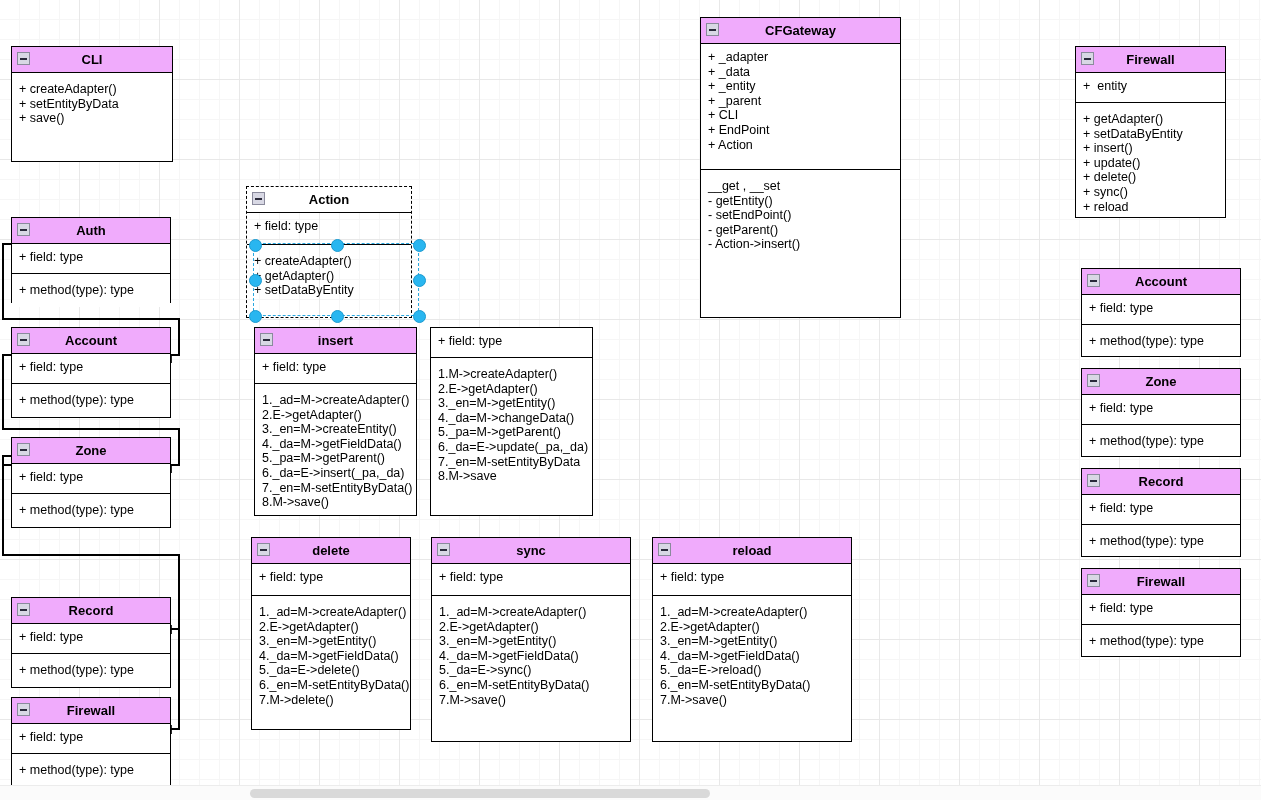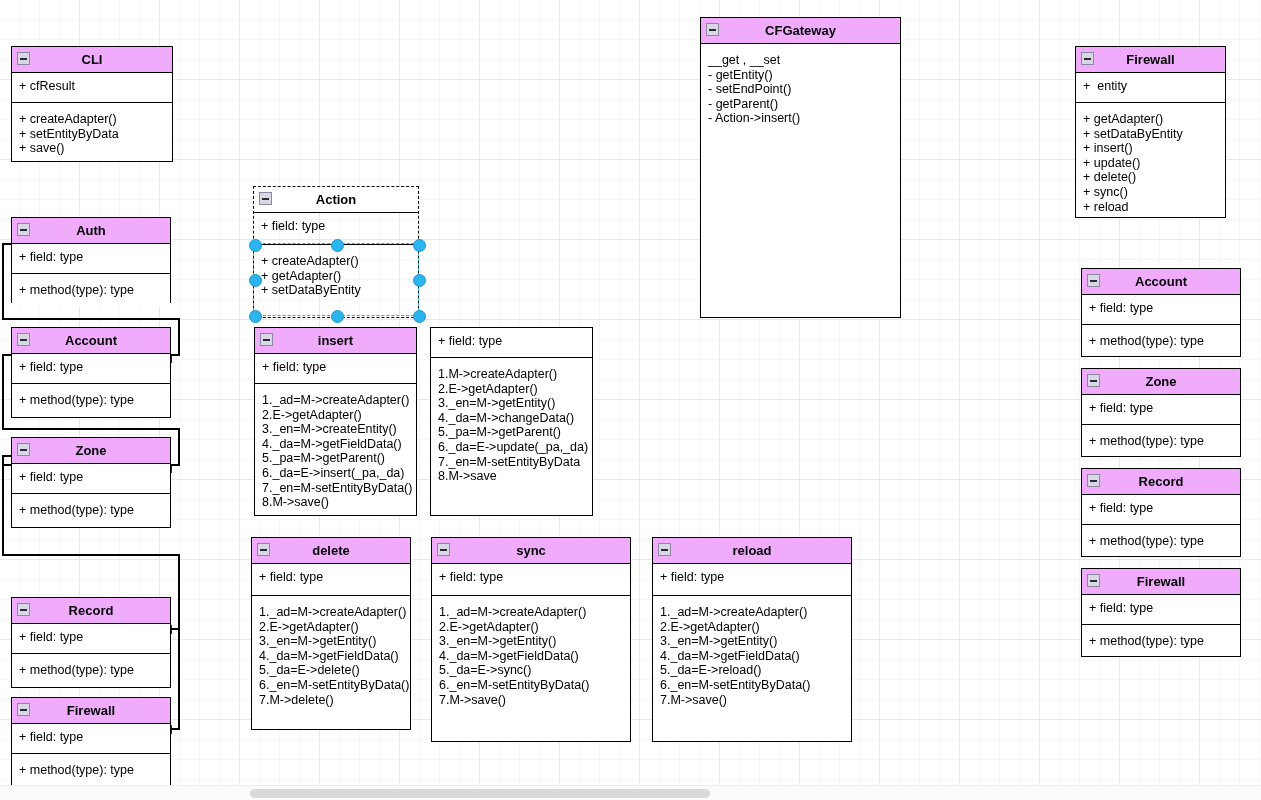--- a/index.html
+++ b/index.html
@@ -136,47 +136,53 @@
       <div class="edgelabel" style="left: 148px; top: 463px;">child</div>
       <div class="edgelabel" style="left: 148px; top: 624px;">child</div>
       <div class="edgelabel" style="left: 148px; top: 724px;">child</div>
     </div>
   <div id="class-layer">
       <div class="uml" style="left: 11px; top: 46px; width: 162px; height: 116px;">
         <div class="hdr">
           <span class="collapse"></span>
           <span>CLI</span>
         </div>
-        <div class="sec" style="height: 30px;">
-          <div class="line">+ cfResult</div>
-        </div>
         <div class="sec pad-top" style="height: 58px;">
           <div class="line">+ createAdapter()</div>
           <div class="line">+ setEntityByData</div>
           <div class="line">+ save()</div>
         </div>
       </div>
-      <div class="uml dashed" style="left: 253px; top: 186px; width: 166px; height: 132px;">
+      <div class="uml dashed" style="left: 246px; top: 186px; width: 166px; height: 132px;">
         <div class="hdr">
           <span class="collapse"></span>
           <span>Action</span>
         </div>
         <div class="sec" style="height: 32px;">
           <div class="line">+ field: type</div>
         </div>
         <div class="sec pad-top" style="height: 72px;">
           <div class="line">+ createAdapter()</div>
           <div class="line">+ getAdapter()</div>
           <div class="line">+ setDataByEntity</div>
         </div>
       </div>
       <div class="uml" style="left: 700px; top: 17px; width: 201px; height: 301px;">
         <div class="hdr">
           <span class="collapse"></span>
           <span>CFGateway</span>
+        </div>
+        <div class="sec" style="height: 126px;">
+          <div class="line">+ _adapter</div>
+          <div class="line">+ _data</div>
+          <div class="line">+ _entity</div>
+          <div class="line">+ _parent</div>
+          <div class="line">+ CLI</div>
+          <div class="line">+ EndPoint</div>
+          <div class="line">+ Action</div>
         </div>
         <div class="sec pad-top" style="height: 147px;">
           <div class="line">__get , __set</div>
           <div class="line">- getEntity()</div>
           <div class="line">- setEndPoint()</div>
           <div class="line">- getParent()</div>
           <div class="line">- Action-&gt;insert()</div>
         </div>
       </div>
       <div class="uml" style="left: 1075px; top: 46px; width: 151px; height: 172px;">

